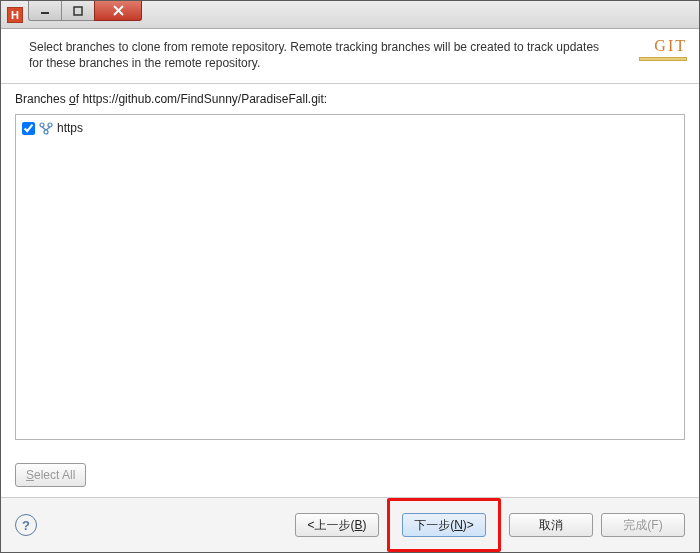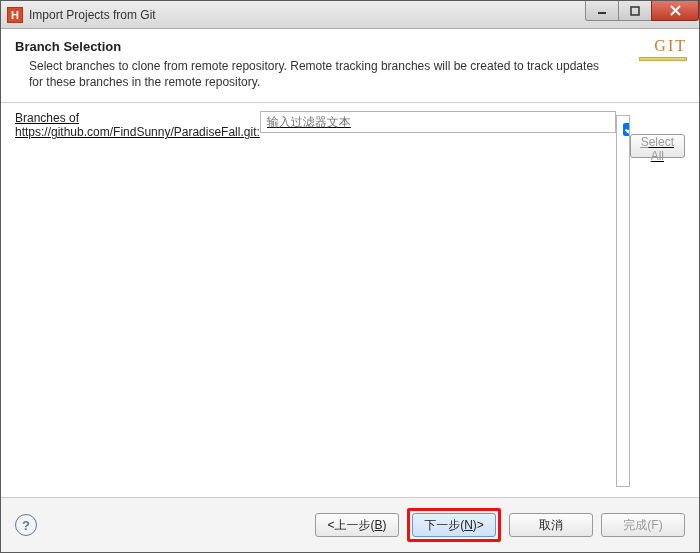--- a/index.html
+++ b/index.html
@@ -93,22 +93,21 @@
     font-size: 16px;
     letter-spacing: 2px;
     color: #d17a2b;
   }
   .git-logo .bar { height:4px; background:#e9ce76; border:1px solid #c9a94d; margin-top:2px; }
 
   .content {
     flex: 1;
     padding: 8px 14px 10px 14px;
     display: flex;
-    flex-direction: row;
-    text-decoration: underline;
+    flex-direction: column;
   }
   .branches-label {
     font-size: 12px;
     color: #222;
     margin-bottom: 4px;
   }
   .branches-label .ul { text-decoration: underline; }
   .filter-input {
     width: 100%;
     height: 22px;
@@ -186,32 +185,31 @@
     cursor:pointer;
   }
   .footer-spacer { flex:1; }
   .footer .push-btn { min-width: 84px; }
   .push-btn.primary {
     background: linear-gradient(#e8f1fb,#cfe3f8);
     border-color: #6b99c9;
   }
   .highlight-box {
     border: 3px solid #e11;
-    padding: 2px;
+    padding: 12px;
     border-radius: 2px;
   }
 </style>
 </head>
 <body>
 
 <div class="window">
 
   <div class="titlebar">
     <div class="title-icon">H</div>
-    <div class="titlebar-text">Import Projects from Git</div>
     <div class="win-controls">
       <div class="win-btn min">
         <svg width="10" height="10">
             <line x1="1" y1="7" x2="9" y2="7" stroke="#333" stroke-width="2"></line>
           </svg>
       </div>
       <div class="win-btn">
         <svg width="10" height="10">
             <rect x="1" y="1" width="8" height="8" fill="none" stroke="#333" stroke-width="1.5"></rect>
           </svg>
@@ -219,33 +217,31 @@
       <div class="win-btn close">
         <svg width="11" height="11">
             <line x1="1" y1="1" x2="10" y2="10" stroke="#fff" stroke-width="2"></line>
             <line x1="10" y1="1" x2="1" y2="10" stroke="#fff" stroke-width="2"></line>
           </svg>
       </div>
     </div>
   </div>
 
   <div class="header-strip">
-    <h1>Branch Selection</h1>
     <p>Select branches to clone from remote repository. Remote tracking branches will be created to track updates for these branches in the remote repository.</p>
     <div class="git-logo">
       <div class="t">GIT</div>
       <div class="bar"></div>
     </div>
   </div>
 
   <div class="content">
     <div class="branches-label">
       <span>Branches </span><span class="ul">o</span><span>f </span><span>https://github.com/FindSunny/ParadiseFall.git:</span>
     </div>
-    <input class="filter-input" type="text" placeholder="输入过滤器文本" style="">
     <div class="branch-list">
       <div class="branch-item">
         <input type="checkbox" checked="" style="">
         <span class="branch-icon">
           <svg width="14" height="14" viewBox="0 0 14 14">
             <circle cx="3" cy="4" r="2" fill="#fff" stroke="#4a83c1" stroke-width="1.2"></circle>
             <circle cx="11" cy="4" r="2" fill="#fff" stroke="#4a83c1" stroke-width="1.2"></circle>
             <circle cx="7" cy="11" r="2" fill="#fff" stroke="#4a83c1" stroke-width="1.2"></circle>
             <path d="M3 6 L7 9 M11 6 L7 9" stroke="#4a83c1" stroke-width="1.2" fill="none"></path>
           </svg>

